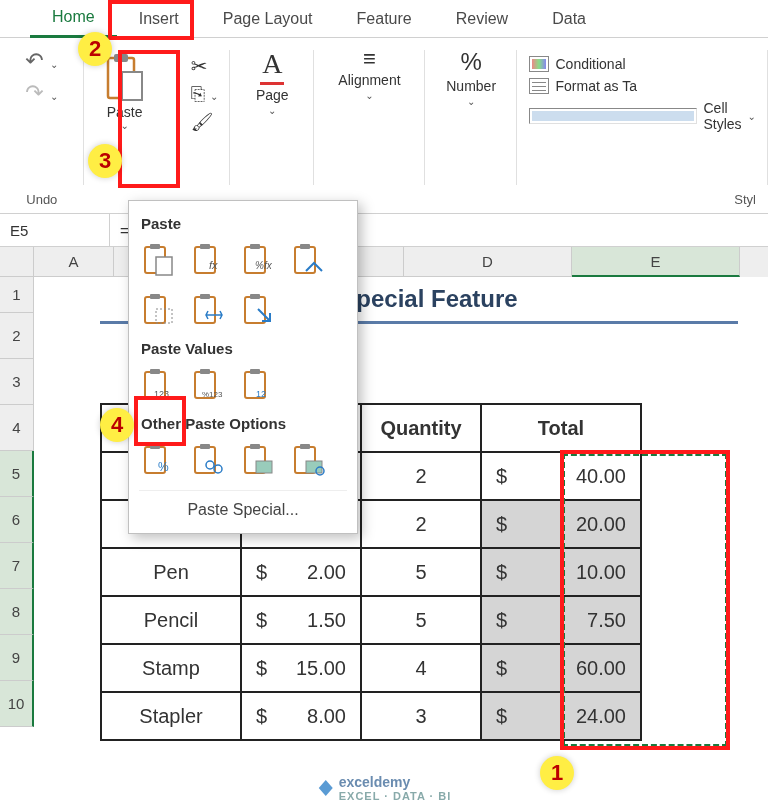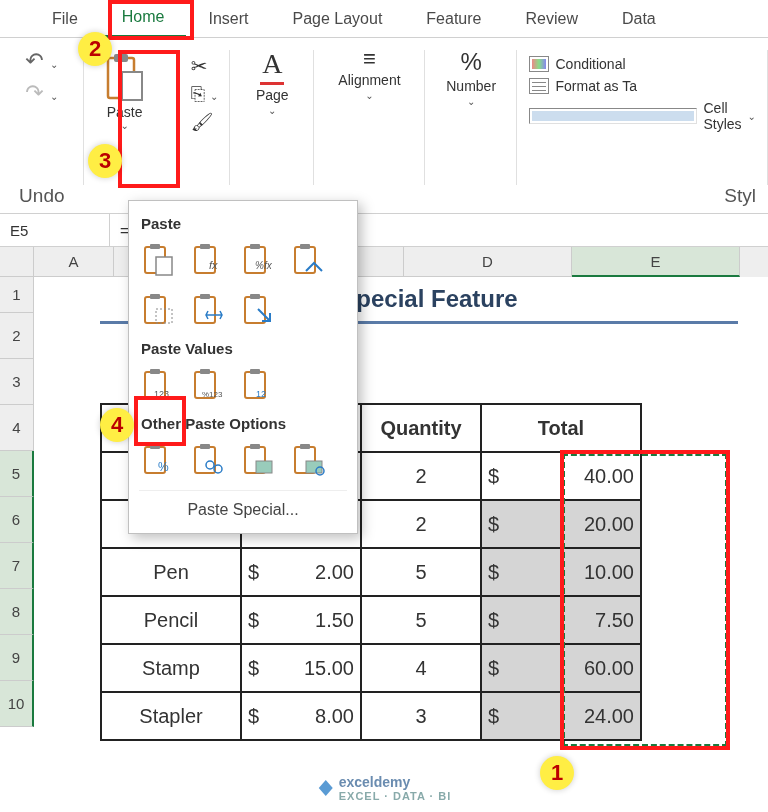--- a/index.html
+++ b/index.html
@@ -55,21 +55,21 @@
     .ribbon-group::after {
       content: '';
       position: absolute;
       right: 0;
       top: 12px;
       bottom: 28px;
       width: 1px;
       background: #e0e0e0;
     }
     .ribbon-group-label {
-      font-size: 19px;
+      font-size: 13px;
       color: #555;
       margin-top: 4px;
     }
     .ribbon-vert {
       display: flex;
       flex-direction: column;
       gap: 6px;
     }
     .ribbon-col {
       display: flex;
@@ -197,21 +197,21 @@
     }
 
     .tbl {
       position: absolute;
       left: 100px;
       top: 126px;
       border-collapse: collapse;
     }
     .tbl th, .tbl td {
       border: 2px solid #222;
-      padding: 0 6px;
+      padding: 0 14px;
       height: 48px;
       font-size: 20px;
       background: #fff;
     }
     .tbl th { font-weight: 700; text-align: center; }
     .tbl td { text-align: center; }
     .tbl td.item { text-align: center; width: 140px; }
     .tbl td.price { text-align: right; width: 120px; }
     .tbl td.price .ds { float: left; }
     .tbl td.qty { width: 120px; }
@@ -305,21 +305,20 @@
       align-items: center;
       gap: 4px;
       z-index: 200;
     }
     .watermark .sub { font-size: 11px; letter-spacing: 1px; color: #8aa; display: block; }
   </style>
 </head>
 <body>
 
 <div class="tabs">
-  <div class="tab">File</div>
   <div class="tab active">Home</div>
   <div class="tab">Insert</div>
   <div class="tab">Page Layout</div>
   <div class="tab">Feature</div>
   <div class="tab">Review</div>
   <div class="tab">Data</div>
 </div>
 
 <div class="ribbon">
 

